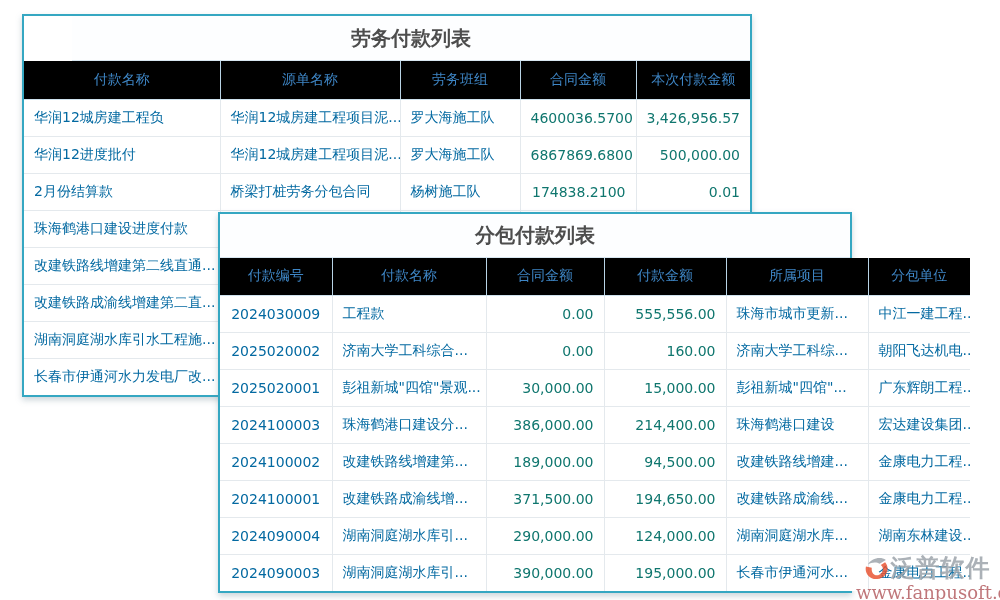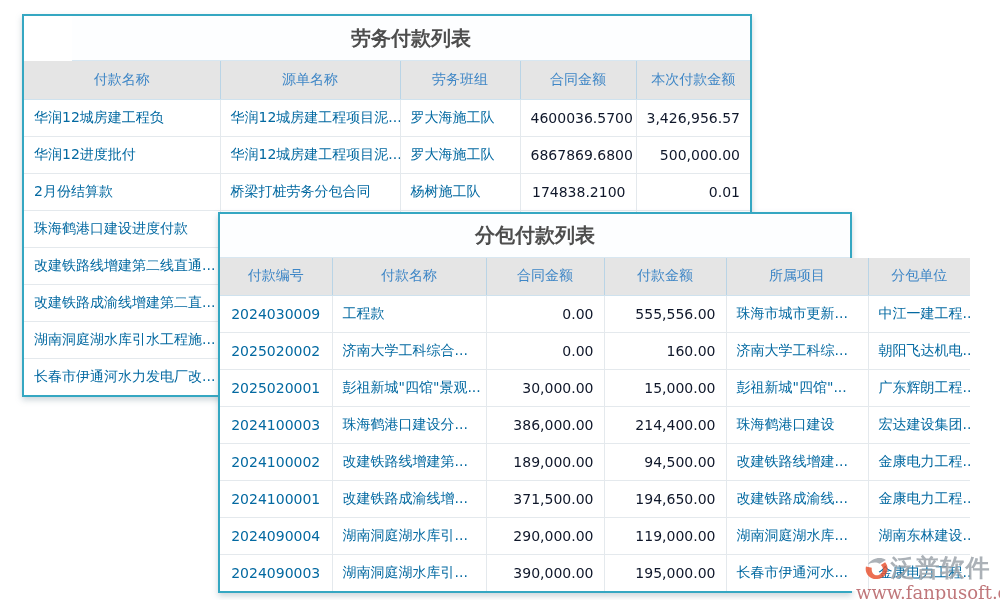--- a/index.html
+++ b/index.html
@@ -21,41 +21,41 @@
   .card-title {
     display: flex; align-items: center; justify-content: center;
     font-size: 20px; font-weight: bold; color: #4d4d4d;
     background: #fdfeff;
     border-bottom: 1px solid #d8e7f1;
   }
   #labor-card .card-title { height: 45px; margin-left: 48px; }
   #sub-card .card-title   { height: 44px; }
   table { border-collapse: collapse; width: 100%; table-layout: fixed; }
   th {
-    background: #e5e5e5; color: #3e86c6;
+    background: #000000; color: #3e86c6;
     font-weight: normal; font-size: 14px;
     height: 38px; text-align: center;
     border-left: 1px solid #b9d4e6;
     border-bottom: 1px solid #cfe2ee;
     overflow: hidden; white-space: nowrap;
   }
   th:first-child { border-left: none; }
   #sub-card th { height: 37px; }
   td {
     height: 37px; font-size: 14px; padding: 0 10px;
     color: #2e2e2e;
     border-left: 1px solid #e4e9ed;
     border-top: 1px solid #e4e9ed;
     overflow: hidden; white-space: nowrap;
     background: #ffffff;
   }
   td:first-child { border-left: none; }
   tbody tr:first-child td { border-top: none; }
   .c-blue { color: #0369a1; }
-  .c-num  { text-align: right; color: #0f172a; }
+  .c-num  { text-align: right; color: #0f766e; }
   .c-center { text-align: center; }
   .watermark {
     position: absolute; left: 856px; top: 544px; width: 142px;
     z-index: 5; opacity: 0.82; text-align: center; pointer-events: none;
   }
   .wm-top {
     display: flex; align-items: center; justify-content: center; gap: 2px;
     font-size: 24px; font-weight: bold; color: #99a1a8; letter-spacing: 1px;
     line-height: 1.1;
     margin-top: 11px;
@@ -216,21 +216,21 @@
           <td class="c-blue">改建铁路成渝线增...</td>
           <td class="c-num">371,500.00</td>
           <td class="c-num">194,650.00</td>
           <td class="c-blue">改建铁路成渝线...</td>
           <td class="c-blue">金康电力工程...</td>
         </tr>
         <tr>
           <td class="c-blue c-center">2024090004</td>
           <td class="c-blue">湖南洞庭湖水库引...</td>
           <td class="c-num">290,000.00</td>
-          <td class="c-num">119,000.00</td>
+          <td class="c-num">124,000.00</td>
           <td class="c-blue">湖南洞庭湖水库...</td>
           <td class="c-blue">湖南东林建设...</td>
         </tr>
         <tr>
           <td class="c-blue c-center">2024090003</td>
           <td class="c-blue">湖南洞庭湖水库引...</td>
           <td class="c-num">390,000.00</td>
           <td class="c-num">195,000.00</td>
           <td class="c-blue">长春市伊通河水...</td>
           <td class="c-blue">金康电力工程...</td>

